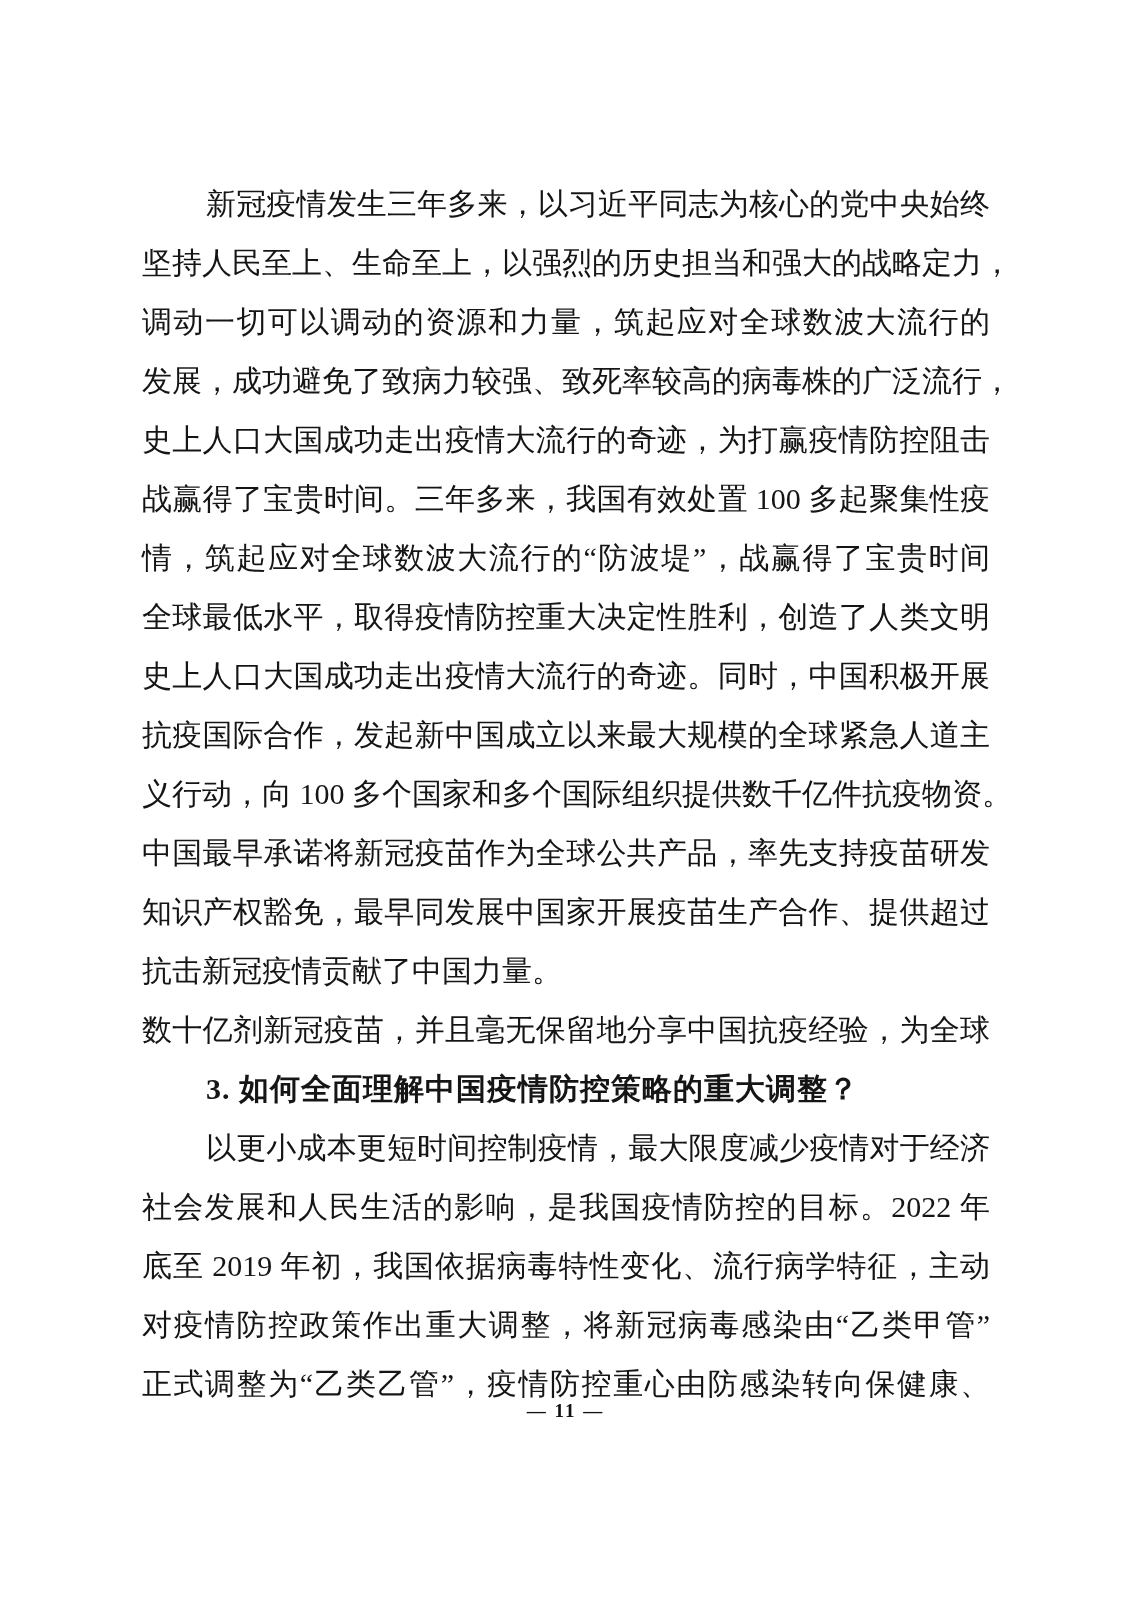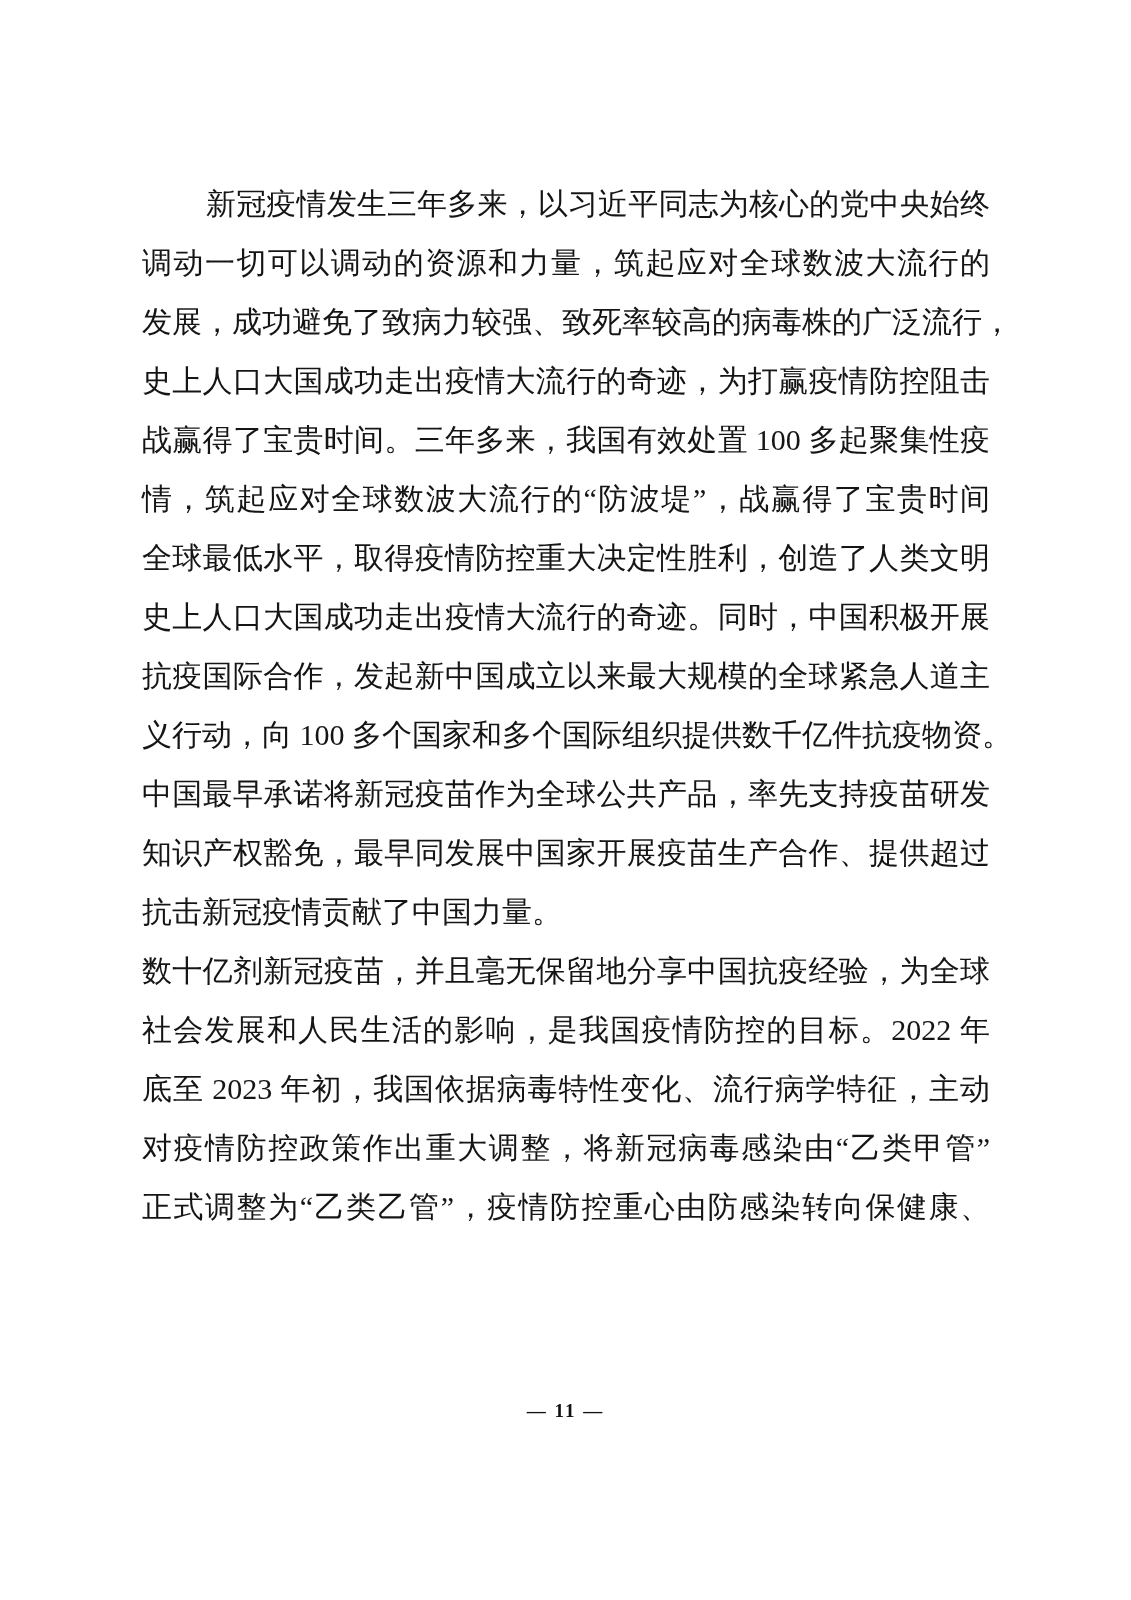--- a/index.html
+++ b/index.html
@@ -56,34 +56,37 @@
     letter-spacing: 2px;
   }
 </style>
 </head>
 <body>
 
 <div class="page">
 
   <div class="text-block">
     <div class="ln j in">新冠疫情发生三年多来，以习近平同志为核心的党中央始终</div>
+    <div class="ln j">坚持人民至上、生命至上，以强烈的历史担当和强大的战略定力，</div>
     <div class="ln j">调动一切可以调动的资源和力量，筑起应对全球数波大流行的</div>
     <div class="ln j">发展，成功避免了致病力较强、致死率较高的病毒株的广泛流行，</div>
     <div class="ln j">史上人口大国成功走出疫情大流行的奇迹，为打赢疫情防控阻击</div>
     <div class="ln j">战赢得了宝贵时间。三年多来，我国有效处置 100 多起聚集性疫</div>
     <div class="ln j">情，筑起应对全球数波大流行的“防波堤”，战赢得了宝贵时间</div>
     <div class="ln j">全球最低水平，取得疫情防控重大决定性胜利，创造了人类文明</div>
     <div class="ln j">史上人口大国成功走出疫情大流行的奇迹。同时，中国积极开展</div>
     <div class="ln j">抗疫国际合作，发起新中国成立以来最大规模的全球紧急人道主</div>
     <div class="ln j">义行动，向 100 多个国家和多个国际组织提供数千亿件抗疫物资。</div>
     <div class="ln j">中国最早承诺将新冠疫苗作为全球公共产品，率先支持疫苗研发</div>
     <div class="ln j">知识产权豁免，最早同发展中国家开展疫苗生产合作、提供超过</div>
     <div class="ln">抗击新冠疫情贡献了中国力量。</div>
     <div class="ln j">数十亿剂新冠疫苗，并且毫无保留地分享中国抗疫经验，为全球</div>
+    <div class="ln hd in">3. 如何全面理解中国疫情防控策略的重大调整？</div>
+    <div class="ln j in">以更小成本更短时间控制疫情，最大限度减少疫情对于经济</div>
     <div class="ln j">社会发展和人民生活的影响，是我国疫情防控的目标。2022 年</div>
-    <div class="ln j">底至 2023 年初，我国依据病毒特性变化、流行病学特征，主动</div>
+    <div class="ln j">底至 2019 年初，我国依据病毒特性变化、流行病学特征，主动</div>
     <div class="ln j">对疫情防控政策作出重大调整，将新冠病毒感染由“乙类甲管”</div>
     <div class="ln j">正式调整为“乙类乙管”，疫情防控重心由防感染转向保健康、</div>
   </div>
 
   <div class="footer">— 11 —</div>
 
 </div>
 
 </body></html>

